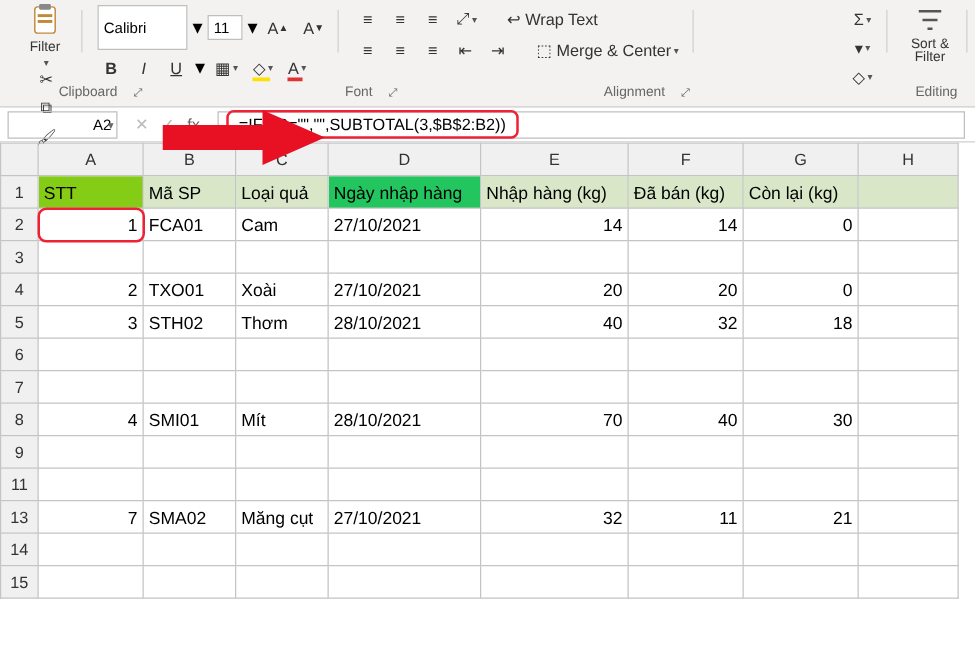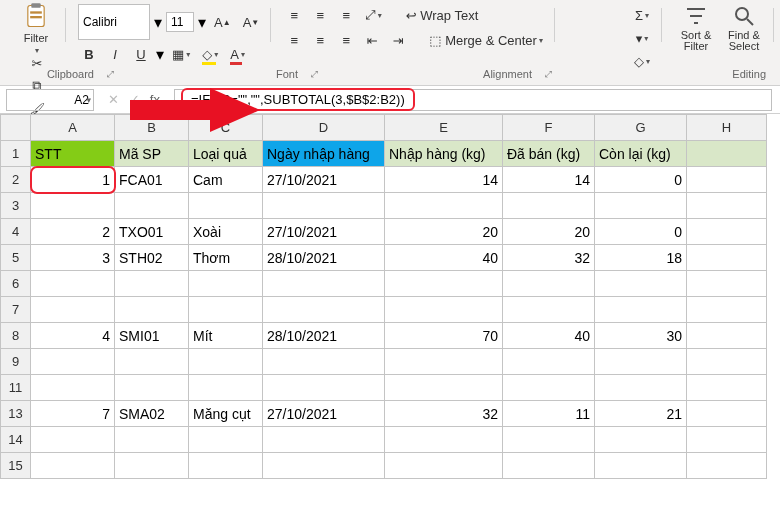--- a/index.html
+++ b/index.html
@@ -153,30 +153,20 @@
       <div class="rib-row">
         <div class="rib-btn big">
           <span class="iconbox">
               <svg viewBox="0 0 24 24">
                 <path d="M3 5h18M6 12h12M10 19h4" stroke="#555" stroke-width="2" fill="none"></path>
               </svg>
             </span>
           <span style="white-space:pre;text-align:center;font-size:11px;line-height:11px">Sort &amp;
 Filter</span>
         </div>
-        <div class="rib-btn big">
-          <span class="iconbox">
-              <svg viewBox="0 0 24 24">
-                <circle cx="10" cy="10" r="6" stroke="#555" stroke-width="2" fill="none"></circle>
-                <line x1="15" y1="15" x2="21" y2="21" stroke="#555" stroke-width="2"></line>
-              </svg>
-            </span>
-          <span style="white-space:pre;text-align:center;font-size:11px;line-height:11px">Find &amp;
-Select</span>
-        </div>
       </div>
     </div>
   </div>
 
   <div class="rib-labels">
     <div class="rib-label" style="width:96px"><span>Clipboard</span><span class="dlg">⤢</span></div>
     <div class="rib-label" style="width:204px"><span>Font</span><span class="dlg">⤢</span></div>
     <div class="rib-label" style="width:234px"><span>Alignment</span><span class="dlg">⤢</span></div>
     <div style="flex:1"></div>
     <div class="rib-label" style="width:140px"><span>Editing</span></div>
@@ -218,21 +208,21 @@
           <th class="col-E">E</th>
           <th class="col-F">F</th>
           <th class="col-G">G</th>
           <th class="col-H">H</th>
         </tr>
         <tr class="hdr-row">
           <th class="rowhdr">1</th>
           <td class="col-A hdr-row" style="background: #84cc16;">STT</td>
           <td class="col-B hdr-row" style="background: rgb(217, 231, 200);">Mã SP</td>
           <td class="col-C hdr-row" style="background: rgb(217, 231, 200);">Loại quả</td>
-          <td class="col-D hdr-row" style="background: #0ea5e9;">Ngày nhập hàng</td>
+          <td class="col-D hdr-row" style="background: #22c55e;">Ngày nhập hàng</td>
           <td class="col-E hdr-row" style="background: rgb(217, 231, 200);">Nhập hàng (kg)</td>
           <td class="col-F hdr-row" style="background: rgb(217, 231, 200);">Đã bán (kg)</td>
           <td class="col-G hdr-row" style="background: rgb(217, 231, 200);">Còn lại (kg)</td>
           <td class="col-H hdr-row" style="background: rgb(217, 231, 200);"></td>
         </tr>
         <tr>
           <th class="rowhdr sel-row">2</th>
           <td class="col-A  num selcell red-circ">1</td>
           <td class="col-B ">FCA01</td>
           <td class="col-C ">Cam</td>

